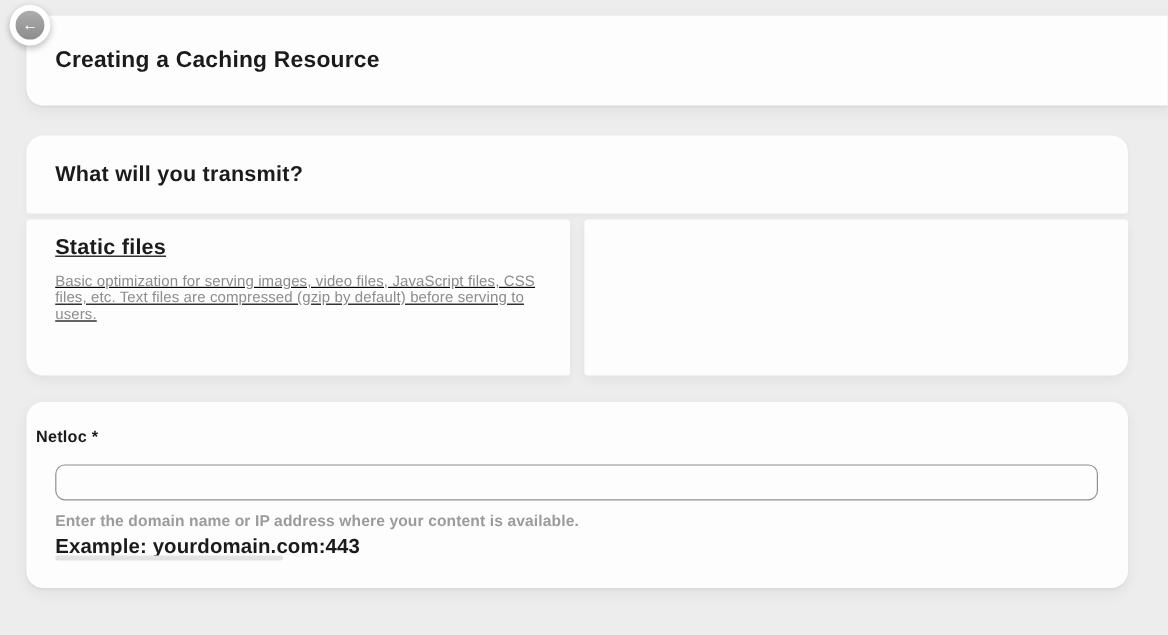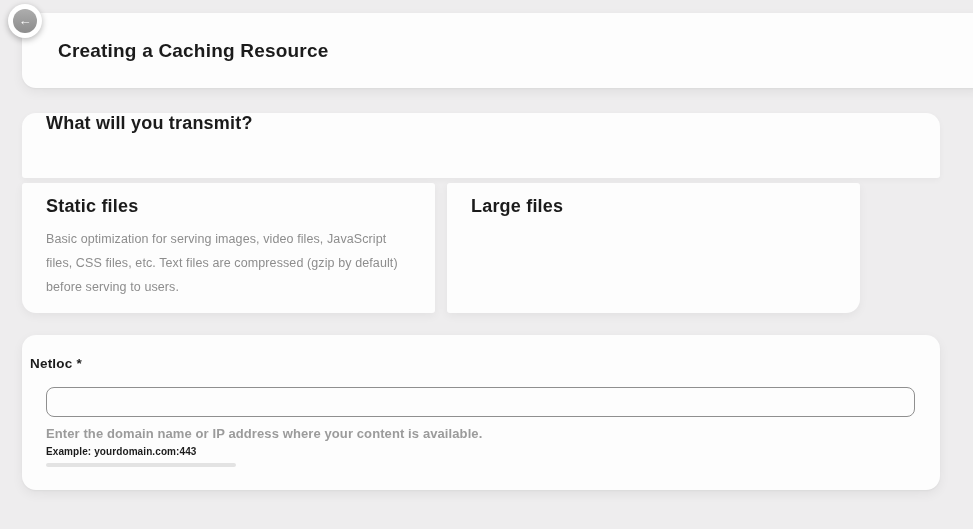--- a/index.html
+++ b/index.html
@@ -20,21 +20,21 @@
     height: 75px;
     background: #fdfdfd;
     border-radius: 14px;
     box-shadow: 0 4px 12px rgba(0,0,0,0.06), 0 1px 2px rgba(0,0,0,0.04);
     display: flex;
     align-items: center;
     box-sizing: border-box;
     padding-left: 24px;
   }
   .page-title {
-    margin: 12px;
+    margin: 0;
     font-size: 19px;
     font-weight: 700;
     letter-spacing: 0.2px;
     color: #1b1b1b;
   }
 
   
   .back-btn {
     position: absolute;
     left: 8px; top: 4px;
@@ -64,37 +64,38 @@
 
   
   .transmit-header {
     position: absolute;
     left: 22px; top: 113px;
     width: 918px; height: 65px;
     background: #fdfdfd;
     border-radius: 14px 14px 3px 3px;
     box-shadow: 0 2px 6px rgba(0,0,0,0.04);
     display: flex;
-    align-items: flex-start;
+    align-items: center;
     box-sizing: border-box;
     padding-left: 24px;
   }
   .transmit-heading {
     margin: 0;
     font-size: 18px;
     font-weight: 700;
     letter-spacing: 0.2px;
     color: #1b1b1b;
   }
   .options-row {
     position: absolute;
     left: 22px; top: 183px;
-    width: 838px; height: 130px;
+    width: 918px; height: 130px;
     display: flex;
     gap: 12px;
+    text-decoration: underline;
   }
   .option-card {
     width: 457px;
     height: 130px;
     background: #fdfdfd;
     box-sizing: border-box;
     padding: 13px 22px 0 24px;
     cursor: pointer;
     box-shadow: 0 3px 10px rgba(0,0,0,0.05);
   }
@@ -103,21 +104,21 @@
   .option-title {
     margin: 0 0 10px 0;
     font-size: 18px;
     font-weight: 700;
     letter-spacing: 0.2px;
     color: #1b1b1b;
   }
   .option-desc {
     margin: 0;
     font-size: 12.5px;
-    line-height: 24px;
+    line-height: 14px;
     letter-spacing: 0.1px;
     color: #8d8d8d;
   }
 
   
   .netloc-card {
     position: absolute;
     left: 22px; top: 335px;
     width: 918px; height: 155px;
     background: #fdfdfd;
@@ -152,21 +153,21 @@
     margin: 0;
     font-size: 13px;
     letter-spacing: 0.1px;
     color: #9b9b9b;
     font-weight: bold;
   }
   .netloc-example {
     position: absolute;
     left: 24px; top: 111px;
     margin: 0;
-    font-size: 10px;
+    font-size: 17px;
     font-weight: 700;
     letter-spacing: 0.1px;
     color: #1b1b1b;
   }
   .example-underline {
     position: absolute;
     left: 24px; top: 128px;
     width: 190px; height: 4px;
     background: #e3e3e3;
     border-radius: 2px;
@@ -186,21 +187,20 @@
 <div class="transmit-header">
   <h2 class="transmit-heading">What will you transmit?</h2>
 </div>
 
 <div class="options-row">
   <div class="option-card first">
     <h3 class="option-title">Static files</h3>
     <p class="option-desc">Basic optimization for serving images, video files, JavaScript files, CSS files, etc. Text files are compressed (gzip by default) before serving to users.</p>
   </div>
   <div class="option-card second">
-    <h3 class="option-title">Large files</h3>
   </div>
 </div>
 
 <div class="netloc-card">
   <label class="netloc-label">Netloc *</label>
   <input class="netloc-input" type="text" value="" style="">
   <p class="netloc-helper">Enter the domain name or IP address where your content is available.</p>
   <p class="netloc-example">Example: yourdomain.com:443</p>
   <div class="example-underline"></div>
 </div>

